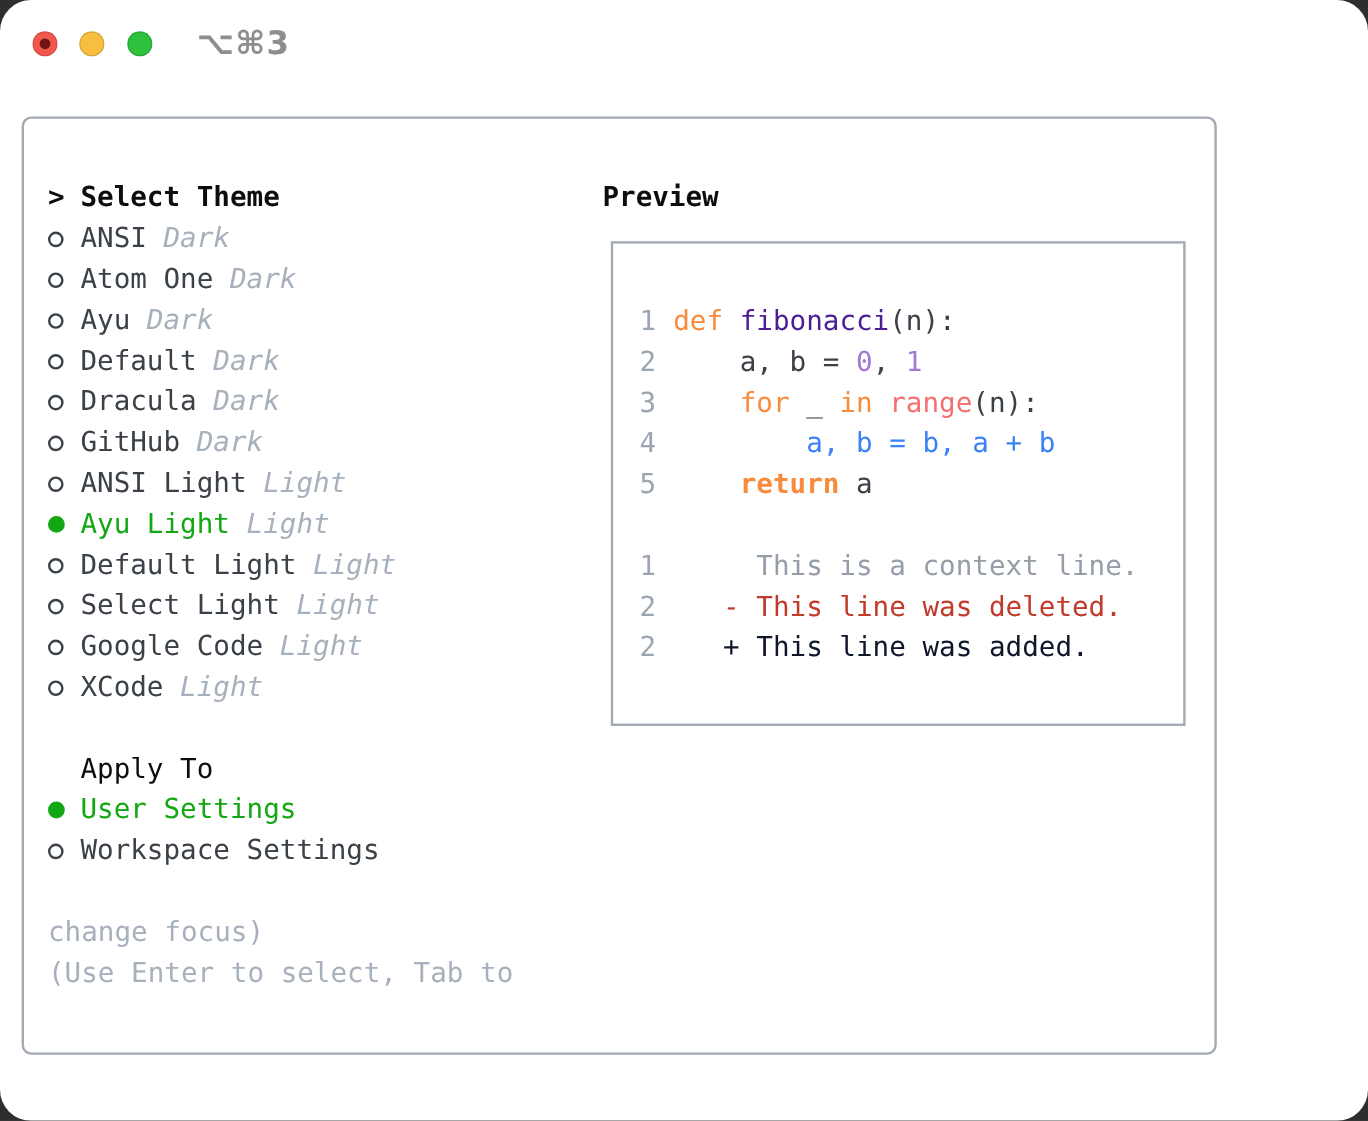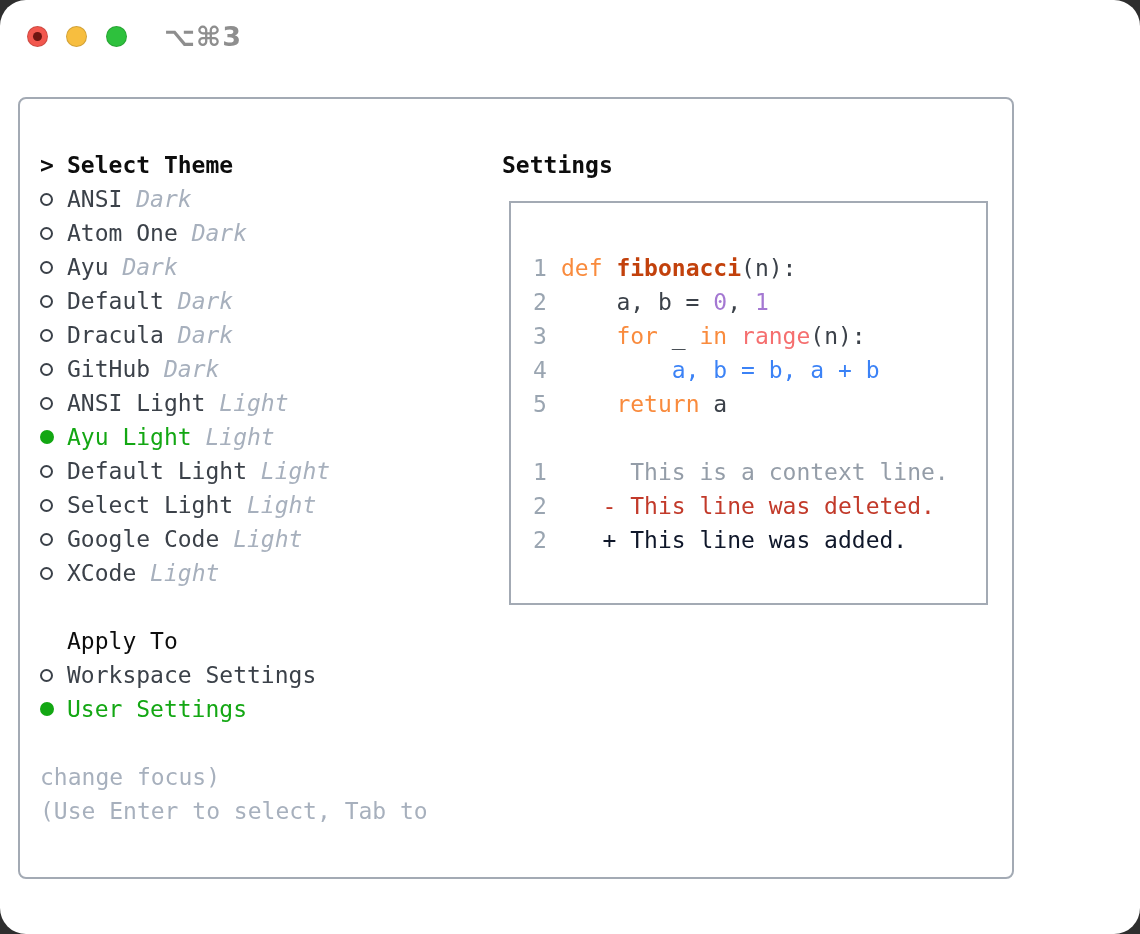--- a/index.html
+++ b/index.html
@@ -83,38 +83,38 @@
         </div>
 
       <div class="row"></div>
 
       <div class="row">
         <span class="marker"></span>
         <span class="blackText">Apply To</span>
       </div>
 
       <div id="apply-list">
+          <div class="row"><span class="marker"><span class="radio sel"></span></span><span class="name sel">User Settings</span></div>
           <div class="row"><span class="marker"><span class="radio"></span></span><span class="name">Workspace Settings</span></div>
-          <div class="row"><span class="marker"><span class="radio sel"></span></span><span class="name sel">User Settings</span></div>
         </div>
 
       <div class="row"></div>
 
       <div class="row hint">change focus)</div>
       <div class="row hint">(Use Enter to select, Tab to</div>
     </div>
 
-    <div class="preview-title">Settings</div>
+    <div class="preview-title">Preview</div>
 
     <div class="pbox" id="preview-box">
-        <div class="pline"><span class="lineno">1</span><span style="color: rgb(249, 139, 61);">def</span><span style="color: rgb(59, 65, 73);"> </span><span style="color: #c2410c; font-weight: bold;">fibonacci</span><span style="color: rgb(59, 65, 73);">(n):</span></div>
+        <div class="pline"><span class="lineno">1</span><span style="color: rgb(249, 139, 61);">def</span><span style="color: rgb(59, 65, 73);"> </span><span style="color: #4c1d95;">fibonacci</span><span style="color: rgb(59, 65, 73);">(n):</span></div>
         <div class="pline"><span class="lineno">2</span><span style="color: rgb(59, 65, 73);">    a, b = </span><span style="color: rgb(164, 120, 210);">0</span><span style="color: rgb(59, 65, 73);">, </span><span style="color: rgb(164, 120, 210);">1</span></div>
         <div class="pline"><span class="lineno">3</span><span style="color: rgb(59, 65, 73);">    </span><span style="color: rgb(249, 139, 61);">for</span><span style="color: rgb(59, 65, 73);"> _ </span><span style="color: rgb(249, 139, 61);">in</span><span style="color: rgb(59, 65, 73);"> </span><span style="color: rgb(245, 111, 111);">range</span><span style="color: rgb(59, 65, 73);">(n):</span></div>
         <div class="pline"><span class="lineno">4</span><span style="color: #3b82f6;">        a, b = b, a + b</span></div>
-        <div class="pline"><span class="lineno">5</span><span style="color: rgb(59, 65, 73);">    </span><span style="color: rgb(249, 139, 61);">return</span><span style="color: rgb(59, 65, 73);"> a</span></div>
+        <div class="pline"><span class="lineno">5</span><span style="color: rgb(59, 65, 73);">    </span><span style="color: rgb(249, 139, 61); font-weight: bold;">return</span><span style="color: rgb(59, 65, 73);"> a</span></div>
         <div class="pline"><span class="lineno"></span></div>
         <div class="pline"><span class="lineno">1</span><span style="color: rgb(148, 157, 168);">     This is a context line.</span></div>
         <div class="pline"><span class="lineno">2</span><span style="color: rgb(194, 58, 42);">   - This line was deleted.</span></div>
         <div class="pline"><span class="lineno">2</span><span style="color: #0f172a;">   + This line was added.</span></div>
       </div>
 
   </div>
 </div>
 
 </body></html>

